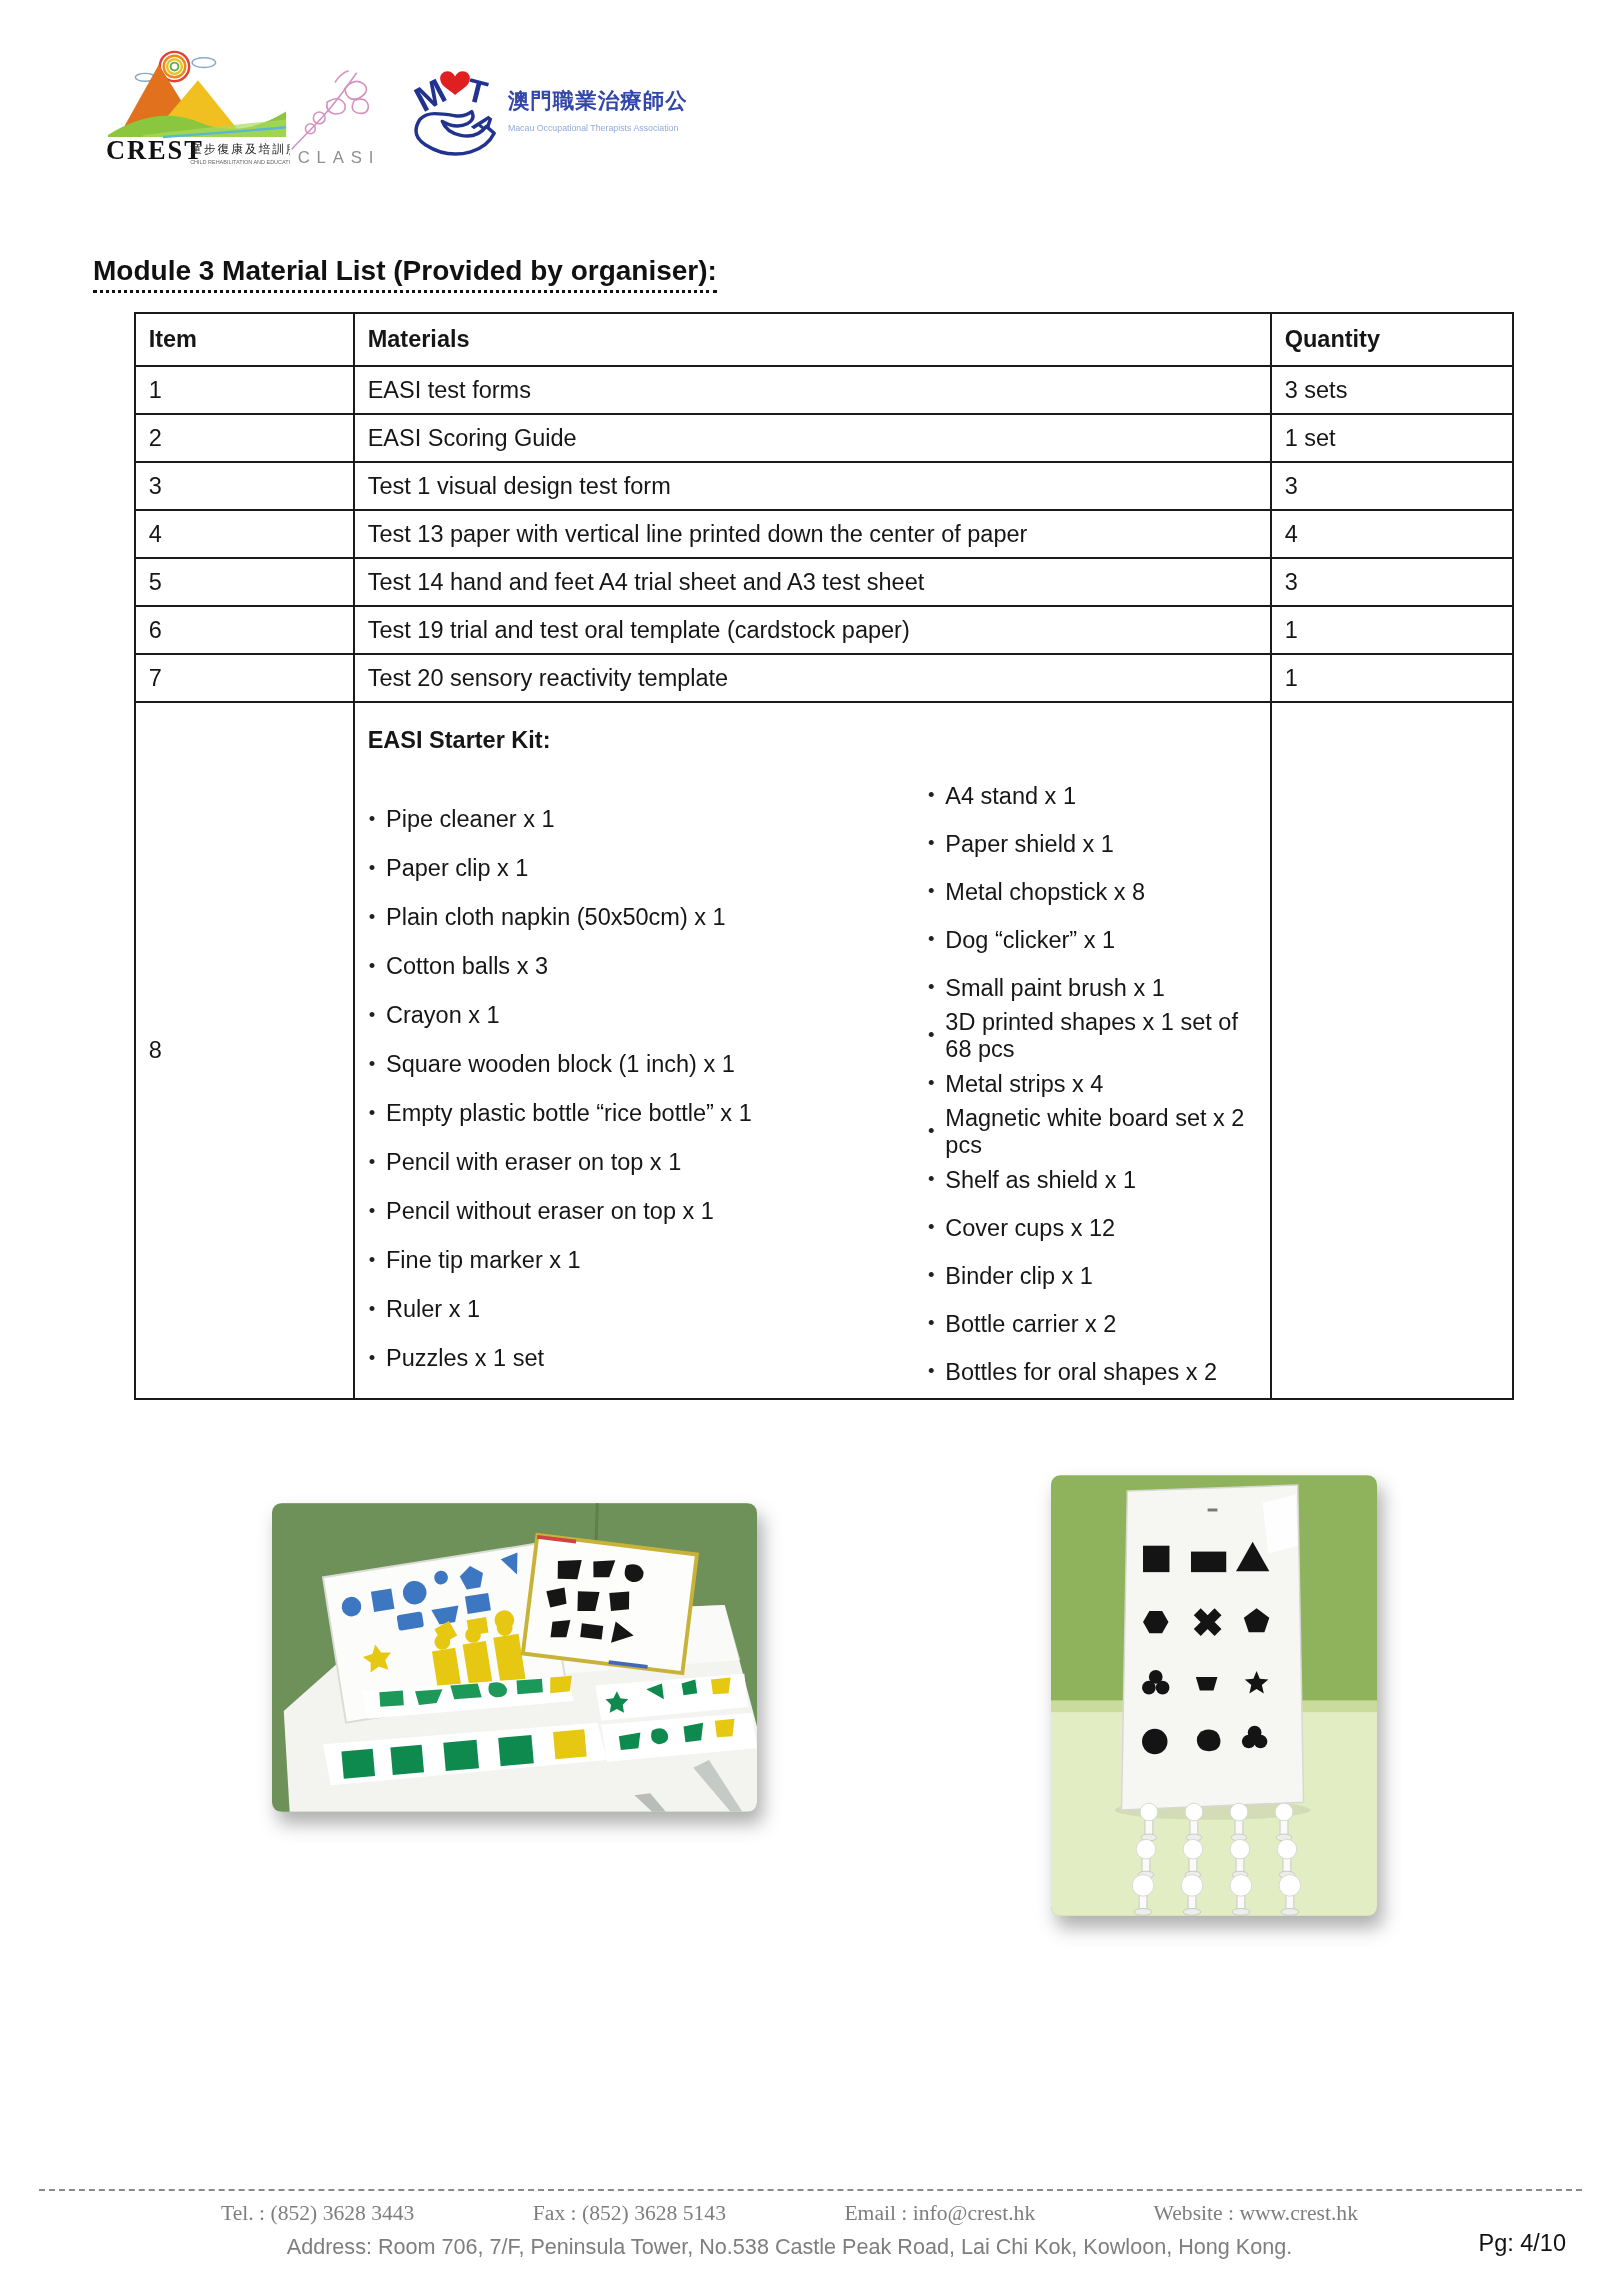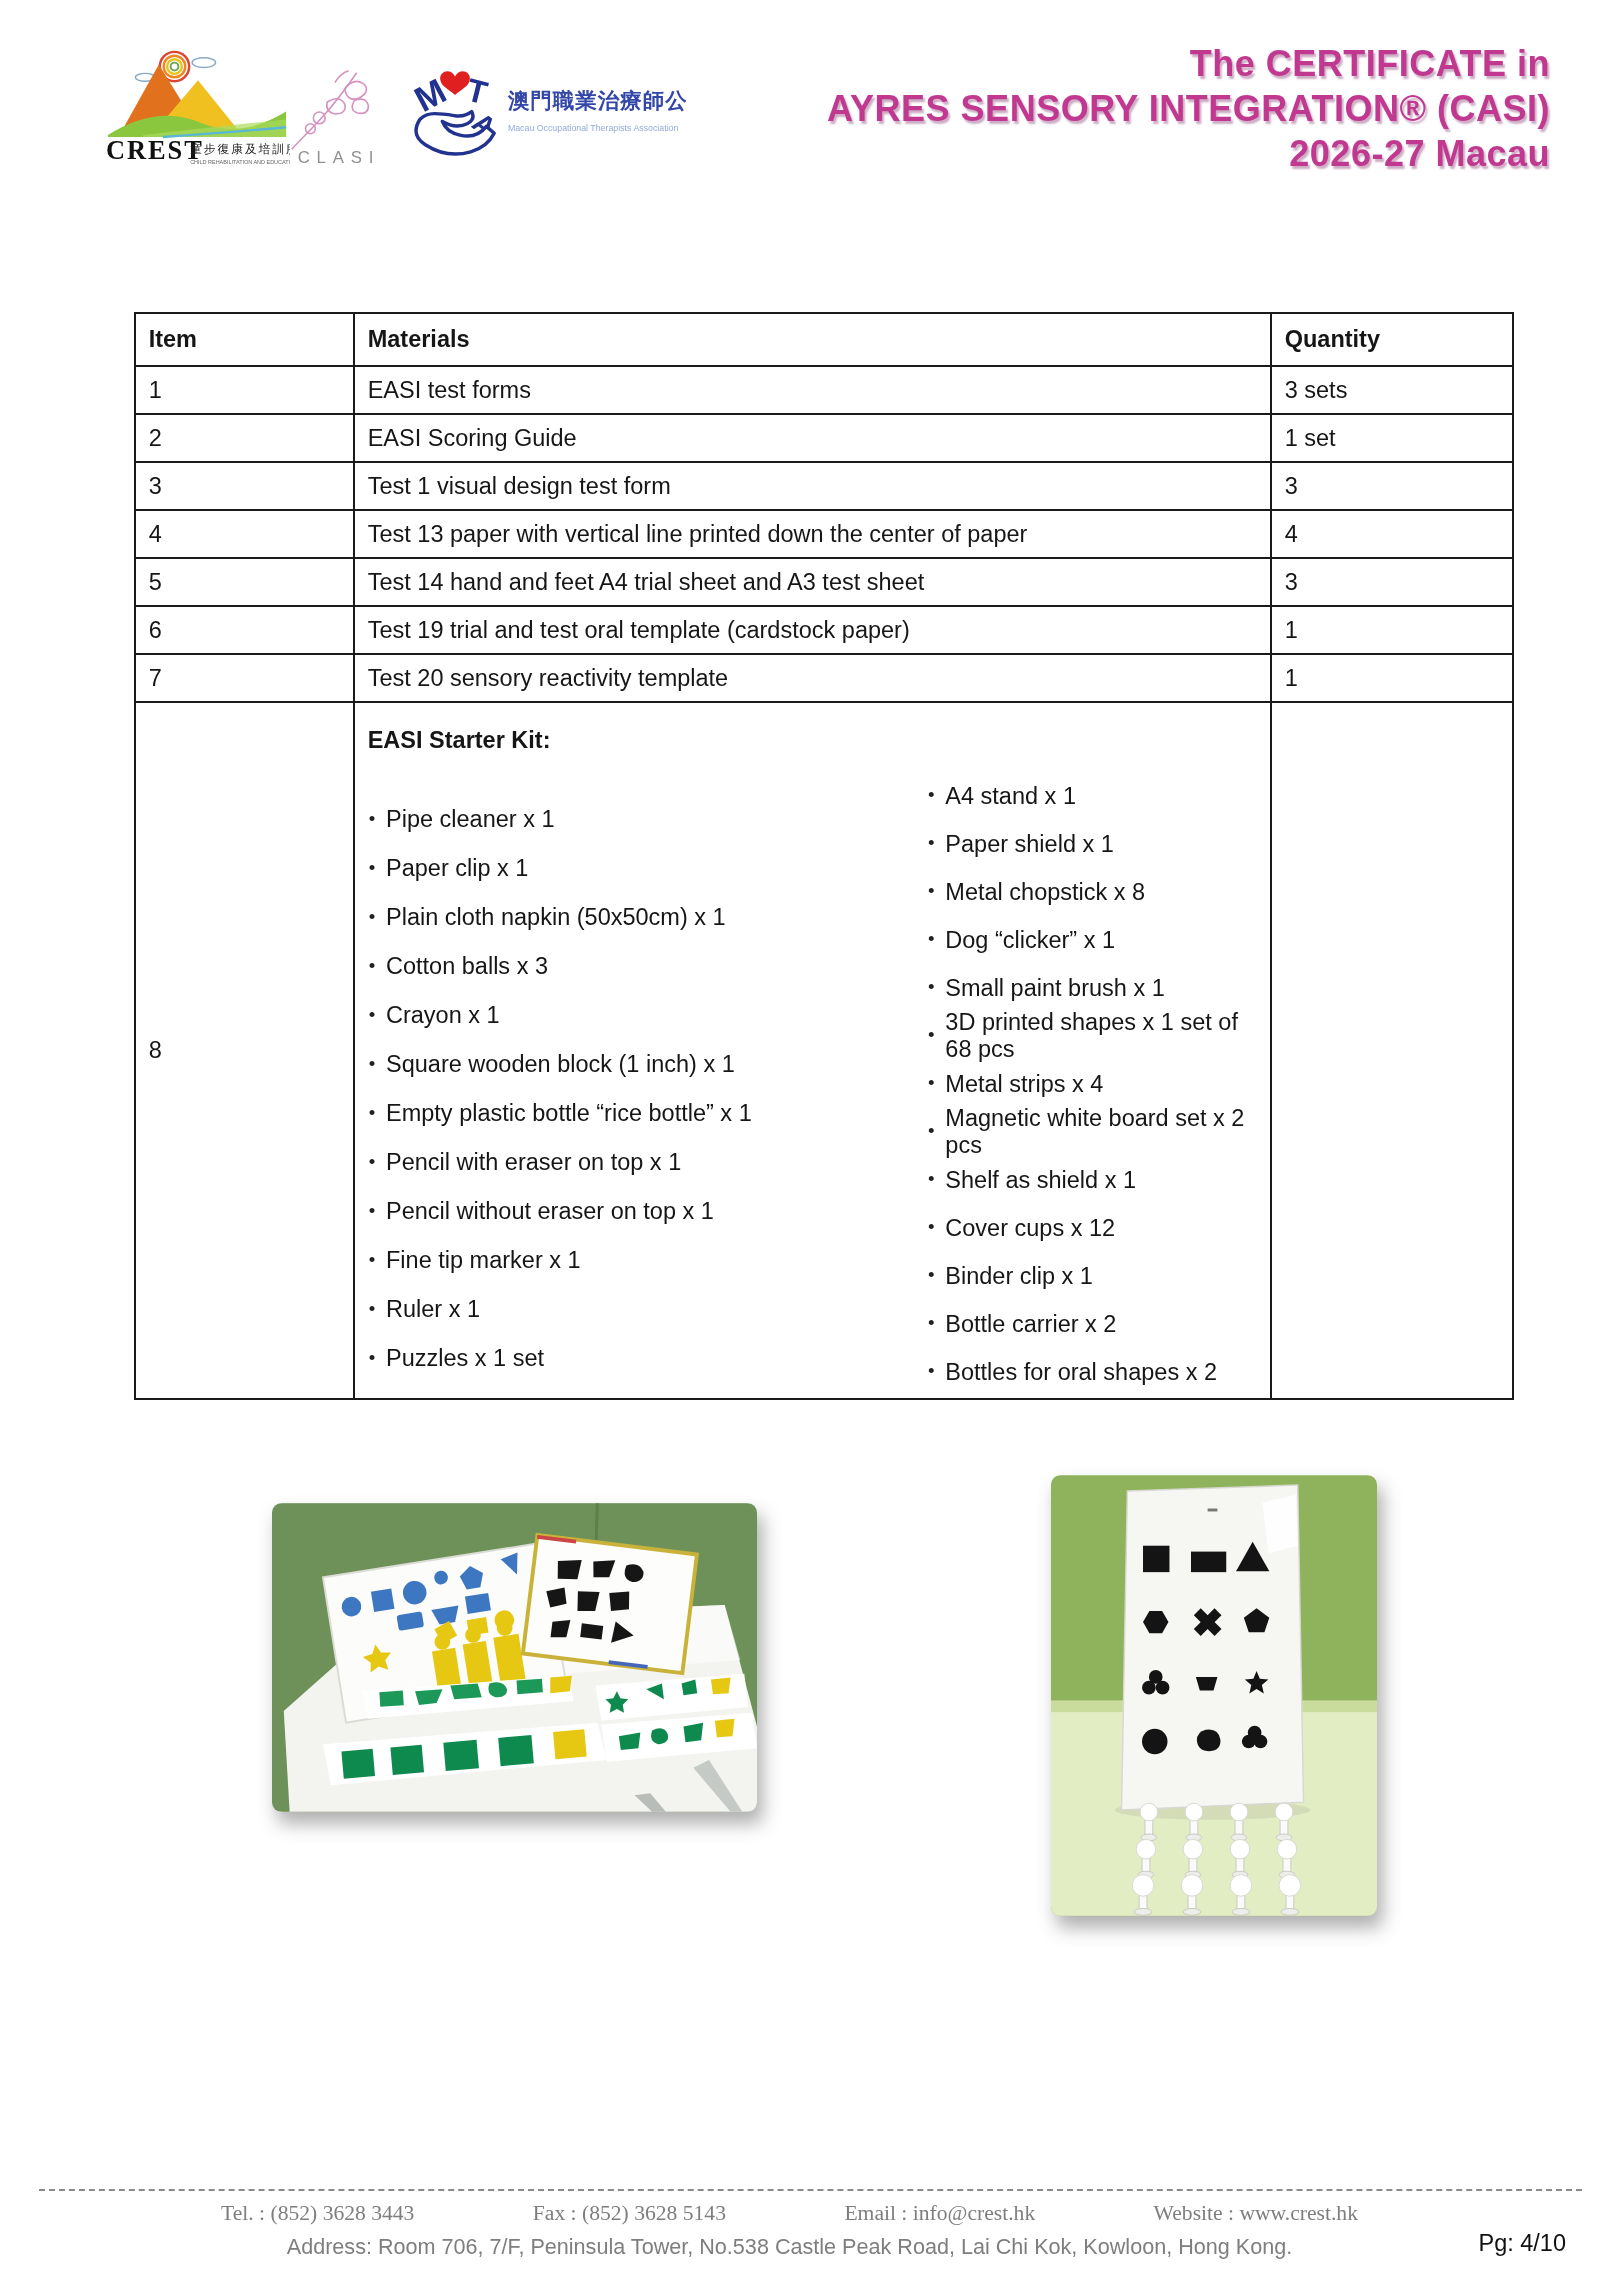--- a/index.html
+++ b/index.html
@@ -141,26 +141,22 @@
       <path d="M44,26 c-4,-9 -17,-6 -15,4 c1,6 8,9 15,15 c7,-6 14,-9 15,-15 c2,-10 -11,-13 -15,-4 z" fill="#e02020"></path>
       <text x="56" y="52" font-size="33" font-weight="bold" fill="#22338f" transform="rotate(14 64 42)">T</text>
       <text x="64" y="84" font-size="29" font-weight="bold" fill="#22338f" transform="rotate(38 72 74)">A</text>
       <path d="M8,70 q-10,16 6,26 q22,14 46,7 q17,-5 24,-19 l-8,-7 q-10,13 -27,9 q-14,-3 -18,-14 q14,8 26,2 q8,-5 4,-12 q-8,6 -18,4 q-12,-2 -20,-2 q-9,0 -15,6 z" fill="#ffffff" stroke="#22338f" stroke-width="3.5" stroke-linejoin="round"></path>
 
       <text x="98" y="58" font-size="22" letter-spacing="1" fill="#3347a8" font-weight="bold">澳門職業治療師公會</text>
       <text x="98" y="82" font-size="9" fill="#93a9d8">Macau Occupational Therapists Association</text>
     </svg>
   </div>
 
-  <div class="course-title" style="color:#c0388f;">
-    <div>The CERTIFICATE in</div>
-    <div>AYRES SENSORY INTEGRATION® (CASI)</div>
-    <div>2026-27 Macau</div>
-  </div>
-
+
+  <div class="section-heading">Module 3 Material List (Provided by organiser):</div>
 
   <table class="materials-table">
     <colgroup>
         <col style="width:219px">
         <col style="width:917px">
         <col style="width:242px">
       </colgroup>
     <thead>
       <tr>
         <th>Item</th>

